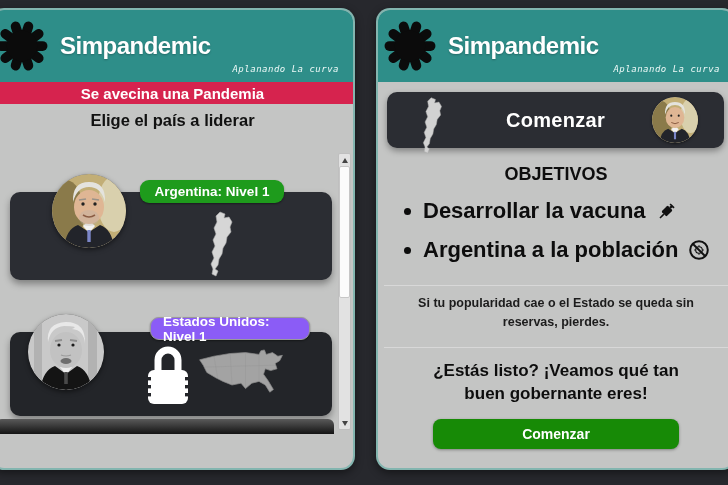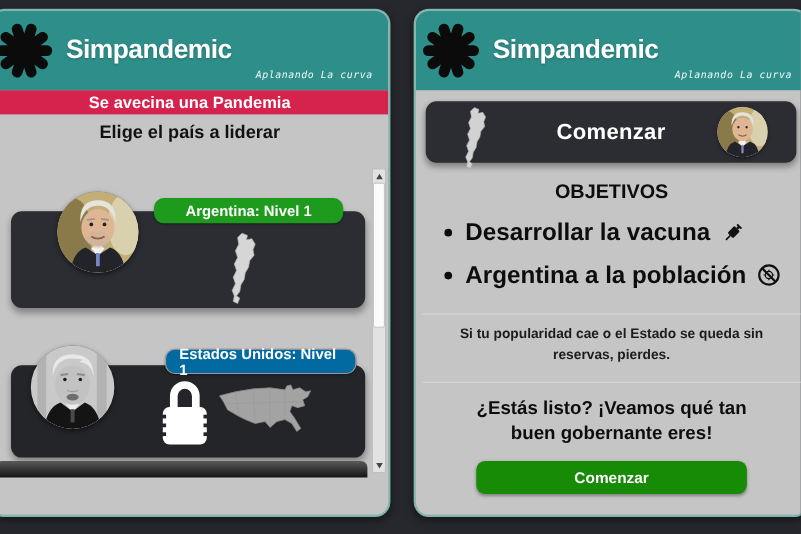--- a/index.html
+++ b/index.html
@@ -44,22 +44,22 @@
   .country-card {
     position:absolute; left:18px; width:322px; border-radius:10px; cursor:pointer;
   }
   #card-argentina { top:182px; height:88px; background:#2b2d33; box-shadow:0 4px 7px rgba(0,0,0,.35); }
   #card-usa       { top:322px; height:84px; background:#232529; box-shadow:0 4px 7px rgba(0,0,0,.35); }
   .level-badge {
     position:absolute; height:23px; border-radius:9px;
     display:flex; align-items:center; justify-content:center;
     color:#fff; font-weight:bold; font-size:13.5px; padding:0 12px;
   }
-  #badge-argentina { left:130px; top:-12px; width:172px; background:#1e9b1c; box-shadow:0 1px 2px rgba(0,0,0,.4); }
-  #badge-usa       { left:140px; top:-15px; width:174px; background:#0369a1; border:1px solid #9a9a9a; box-shadow:0 1px 2px rgba(0,0,0,.4); }
+  #badge-argentina { left:130px; top:-12px; width:144px; background:#1e9b1c; box-shadow:0 1px 2px rgba(0,0,0,.4); }
+  #badge-usa       { left:140px; top:-15px; width:160px; background:#8b5cf6; border:1px solid #9a9a9a; box-shadow:0 1px 2px rgba(0,0,0,.4); }
   .avatar {
     position:absolute; border-radius:50%; overflow:hidden;
     box-shadow:0 2px 5px rgba(0,0,0,.5); background:#888;
   }
   #avatar-alberto { left:42px; top:-18px; width:74px; height:74px; }
   #avatar-trump   { left:18px; top:-18px; width:76px; height:76px; }
   .avatar svg { display:block; width:100%; height:100%; }
   .map-argentina-card { position:absolute; left:196px; top:18px; width:30px; height:66px; }
   .lock-wrap { position:absolute; left:136px; top:12px; width:44px; height:62px; }
   .map-usa-card { position:absolute; left:186px; top:17px; width:90px; height:56px; }

